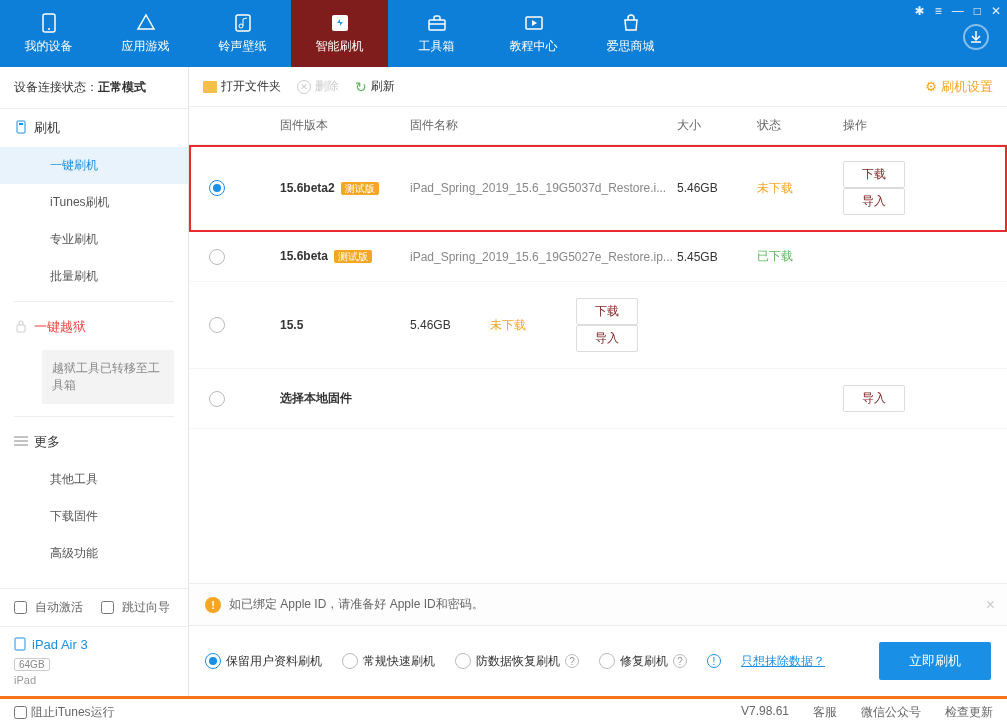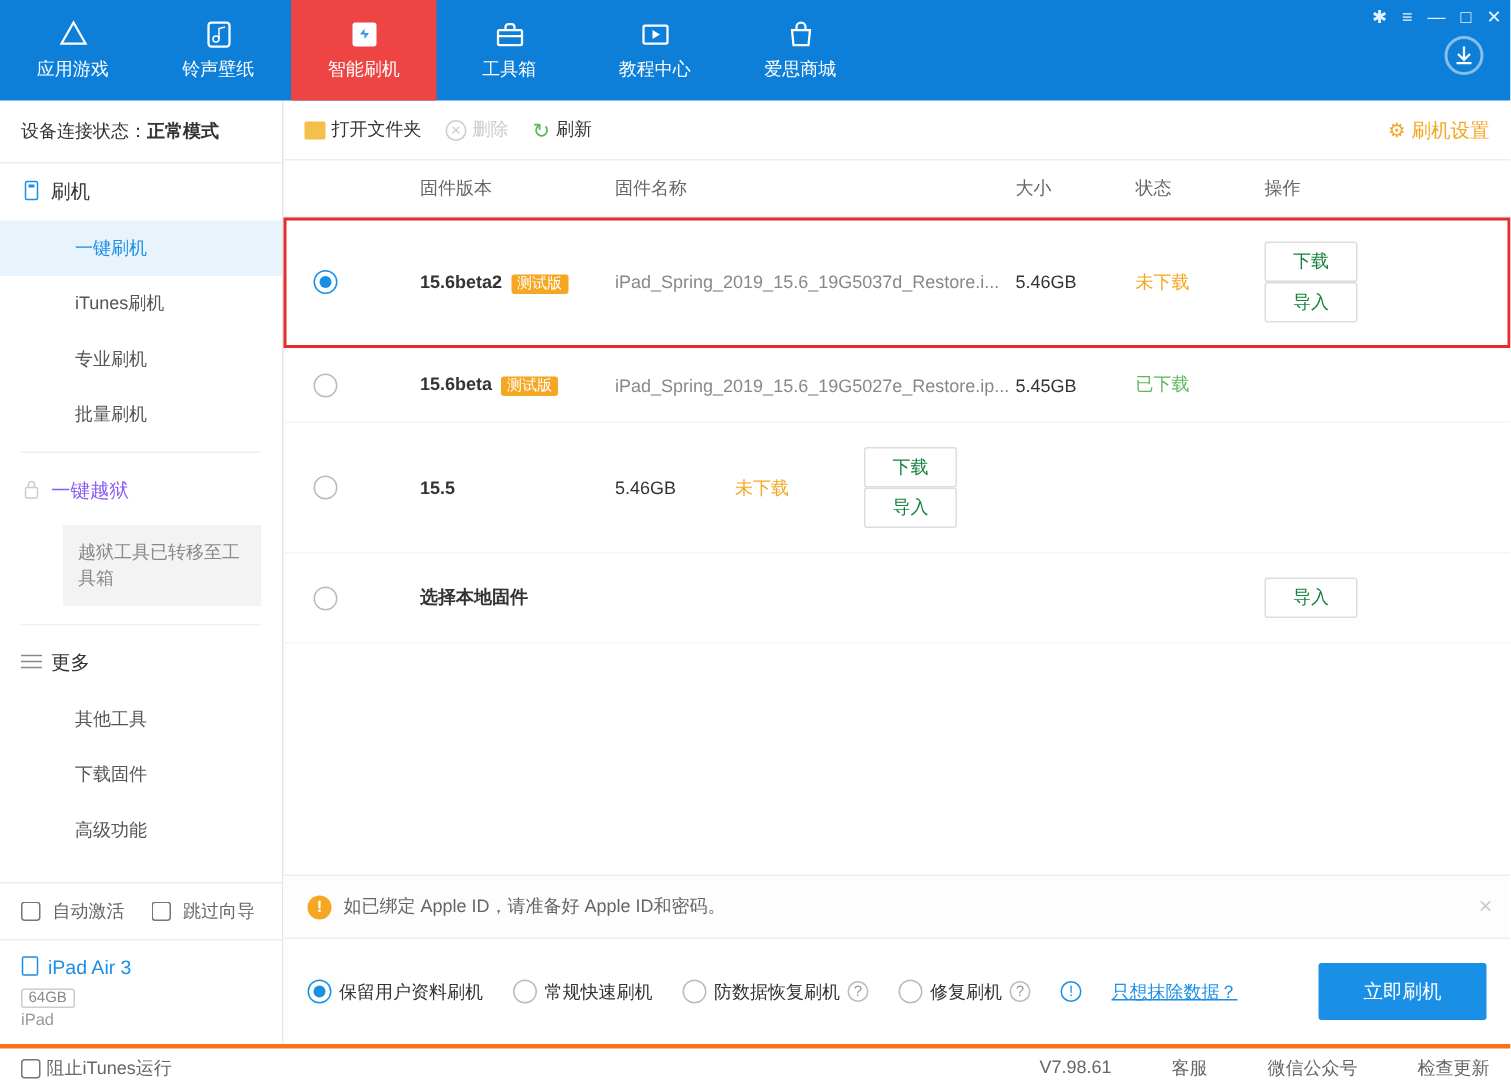--- a/index.html
+++ b/index.html
@@ -7,21 +7,21 @@
 
 
 .header { height: 67px; background: #0d7fd8; display: flex; align-items: center; color: #fff; position: relative; }
 .logo-section { display: flex; align-items: center; padding: 0 18px; gap: 8px; }
 .logo-icon { width: 36px; height: 36px; border: 2px solid #fff; border-radius: 50%; display: flex; align-items: center; justify-content: center; font-weight: bold; font-size: 18px; font-style: italic; }
 .logo-text { display: flex; flex-direction: column; }
 .app-name { font-size: 18px; font-weight: bold; letter-spacing: 1px; }
 .app-url { font-size: 10px; opacity: 0.9; }
 .nav-tabs { display: flex; height: 67px; flex: 1; }
 .nav-tab { width: 97px; display: flex; flex-direction: column; align-items: center; justify-content: center; gap: 4px; cursor: pointer; font-size: 12px; }
-.nav-tab.active { background: #ef4444; }
+.nav-tab.active { background: #7f1d1d; }
 .nav-tab .icon { width: 22px; height: 22px; display: flex; align-items: center; justify-content: center; }
 .window-controls { position: absolute; top: 4px; right: 6px; display: flex; gap: 10px; font-size: 12px; }
 .window-ctrl { cursor: pointer; opacity: 0.9; }
 .download-circle { position: absolute; right: 18px; top: 24px; width: 26px; height: 26px; border: 2px solid rgba(255,255,255,0.5); border-radius: 50%; display: flex; align-items: center; justify-content: center; cursor: pointer; }
 
 
 .container { display: flex; height: calc(726px - 67px - 30px); }
 .sidebar { width: 189px; border-right: 1px solid #e5e5e5; display: flex; flex-direction: column; }
 .main { flex: 1; display: flex; flex-direction: column; }
 
@@ -62,45 +62,54 @@
 .row { display: flex; align-items: center; padding: 16px 20px; font-size: 12px; border-bottom: 1px solid #f5f5f5; position: relative; }
 .row.highlighted { outline: 2px solid #e82c2c; outline-offset: -2px; }
 .radio { width: 16px; height: 16px; border: 1px solid #bbb; border-radius: 50%; display: flex; align-items: center; justify-content: center; }
 .radio.checked { border-color: #1a8fe6; }
 .radio.checked::after { content: ""; width: 8px; height: 8px; background: #1a8fe6; border-radius: 50%; }
 .ver-label { font-weight: bold; color: #333; margin-right: 6px; }
 .beta-tag { background: #f5a623; color: #fff; font-size: 10px; padding: 1px 4px; border-radius: 2px; }
 .fw-name { color: #888; }
 .status-not { color: #f5a623; }
 .status-done { color: #5cb85c; }
-.op-btn { border: 1px solid #ddd; background: #fff; padding: 4px 18px; font-size: 12px; margin-right: 18px; cursor: pointer; border-radius: 2px; color: #15803d; }
+.op-btn { border: 1px solid #ddd; background: #fff; padding: 4px 18px; font-size: 12px; margin-right: 18px; cursor: pointer; border-radius: 2px; color: #7f1d1d; }
 
 
 .bottom-panel { margin-top: auto; border-top: 1px solid #eee; background: #fff; }
 .notice-bar { display: flex; align-items: center; padding: 12px 16px; background: #fdfdfd; border-bottom: 1px solid #eee; font-size: 12px; color: #666; position: relative; }
 .notice-icon { width: 16px; height: 16px; background: #f5a623; border-radius: 50%; color: #fff; display: flex; align-items: center; justify-content: center; font-size: 11px; font-weight: bold; margin-right: 8px; }
 .close-x { position: absolute; right: 12px; color: #ccc; cursor: pointer; font-size: 16px; }
 .option-bar { display: flex; align-items: center; padding: 16px; gap: 20px; font-size: 12px; }
 .opt-radio { display: flex; align-items: center; gap: 5px; cursor: pointer; }
 .info-icon { width: 14px; height: 14px; border: 1px solid #bbb; border-radius: 50%; display: inline-flex; align-items: center; justify-content: center; font-size: 10px; color: #999; }
 .info-icon.blue { border-color: #1a8fe6; color: #1a8fe6; }
 .link-blue { color: #1a8fe6; text-decoration: underline; cursor: pointer; }
 .primary-btn { background: #1a8fe6; color: #fff; border: none; padding: 10px 30px; border-radius: 2px; cursor: pointer; font-size: 13px; margin-left: auto; }
 
 
 .statusbar { height: 30px; border-top: 3px solid #f97316; display: flex; align-items: center; padding: 0 14px; font-size: 12px; color: #666; gap: 20px; }
-.statusbar .right { margin-left: auto; display: flex; gap: 40px; }
+.statusbar .right { margin-left: auto; display: flex; gap: 24px; }
 
 svg { display: block; }
 </style>
 </head>
 <body>
 
 <div class="header">
   <div class="nav-tabs" id="nav-tabs">
+      <div class="nav-tab">
+        <span class="icon">
+          <svg width="22" height="22" viewBox="0 0 22 22">
+            <rect x="5" y="2" width="12" height="18" rx="2" stroke="#fff" fill="none" stroke-width="1.5"></rect>
+            <circle cx="11" cy="17" r="1" fill="#fff"></circle>
+          </svg>
+        </span>
+        <span>我的设备</span>
+      </div>
       <div class="nav-tab">
         <span class="icon">
           <svg width="22" height="22" viewBox="0 0 22 22">
             <path d="M11 3l8 14H3z" stroke="#fff" fill="none" stroke-width="1.5"></path>
           </svg>
         </span>
         <span>应用游戏</span>
       </div>
       <div class="nav-tab">
         <span class="icon">
@@ -176,21 +185,21 @@
       <span>刷机</span>
     </div>
     <div id="flash-items">
         <div class="side-item active">一键刷机</div>
         <div class="side-item">iTunes刷机</div>
         <div class="side-item">专业刷机</div>
         <div class="side-item">批量刷机</div>
       </div>
 
     <div class="side-divider"></div>
-    <div class="side-group-title" style="color:#8b5cf6">
+    <div class="side-group-title" style="color:#ef4444">
       <svg style="position:absolute;left:14px;top:11px" width="14" height="14">
           <rect x="3" y="6" width="8" height="7" rx="1" stroke="#ccc" fill="none"></rect>
           <path d="M5 6V4a2 2 0 014 0v2" stroke="#ccc" fill="none"></path>
         </svg>
       <span>一键越狱</span>
     </div>
     <div class="side-note">越狱工具已转移至工具箱</div>
 
     <div class="side-divider"></div>
     <div class="side-group-title">

